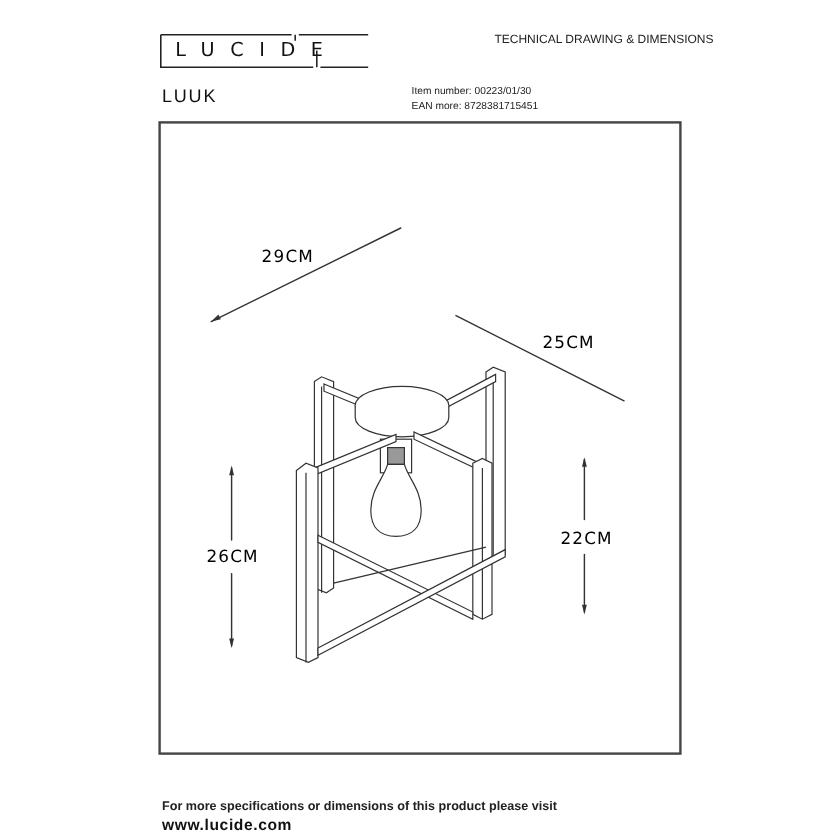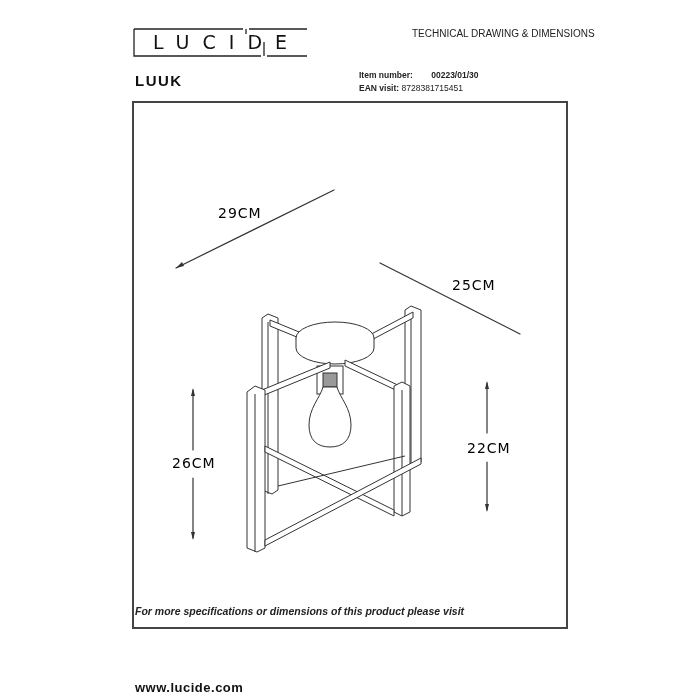--- a/index.html
+++ b/index.html
@@ -1,28 +1,28 @@
 <!DOCTYPE html>
 <html><head>
 <meta charset="utf-8">
 <style>
   html, body { margin:0; padding:0; background:#ffffff; }
   body { width:700px; height:700px; position:relative; overflow:hidden; font-family:"Liberation Sans", sans-serif; color:#111; }
   .abs { position:absolute; }
   .logo { left:133px; top:28px; width:174px; height:28px; }
   .logo svg { position:absolute; left:0; top:0; }
-  .logo-text { position:absolute; left:0; top:2px; width:174px; text-align:center; font-family:"DejaVu Sans", sans-serif; font-weight:normal; font-size:19px; letter-spacing:13px; text-indent:13px; color:#111; line-height:24px; }
+  .logo-text { position:absolute; left:0; top:2px; width:174px; font-family:"DejaVu Sans", sans-serif; font-weight:normal; font-size:16px; letter-spacing:13px; text-indent:13px; color:#111; line-height:24px; }
   .doc-type { left:412px; top:28px; font-size:10px; color:#222; letter-spacing:0px; }
-  .product { left:135px; top:72px; font-size:15px; font-weight:bold; letter-spacing:1.5px; }
+  .product { left:135px; top:72px; font-size:15px; font-weight:normal; letter-spacing:1.5px; }
   .meta { left:343px; top:69px; font-size:8.5px; line-height:13px; color:#222; }
-  .meta b { font-weight:bold;margin-left:16px; }
+  .meta b { font-weight:normal; }
   .frame { left:132px; top:101px; width:436px; height:528px; border:2px solid #444; box-sizing:border-box; }
   .drawing { left:132px; top:101px; }
   .dim { font-family:"DejaVu Sans", sans-serif; font-size:14px; color:#333; letter-spacing:1px; }
-  .footer1 { left:135px; top:605px; font-size:10.5px; font-weight:bold; color:#222;font-style:italic; }
+  .footer1 { left:135px; top:666px; font-size:10.5px; font-weight:bold; color:#222; }
   .footer2 { left:135px; top:680px; font-size:13px; font-weight:bold; color:#111; letter-spacing:0.5px; }
 </style>
 </head>
 <body>
 
 <div class="abs logo">
   <svg width="174" height="30" viewBox="0 0 174 30">
 
     <path d="M1 1 H110" stroke="#222" stroke-width="1.3" fill="none"></path>
     <path d="M116 1 H174" stroke="#222" stroke-width="1.3" fill="none"></path>
@@ -40,21 +40,21 @@
 <div class="abs doc-type">TECHNICAL DRAWING &amp; DIMENSIONS</div>
 
 <div class="abs product">LUUK</div>
 
 <div class="abs meta">
   <div>
     <b>Item number:</b>
     <b>00223/01/30</b>
   </div>
   <div>
-    <b>EAN visit:</b>
+    <b>EAN more:</b>
     <span>8728381715451</span>
   </div>
 </div>
 
 <div class="abs frame"></div>
 
 <svg class="abs drawing" width="436" height="528" viewBox="132 101 436 528">
   <g stroke="#333" stroke-width="1.2" fill="none" stroke-linecap="round">
 
     <line x1="176" y1="268" x2="334" y2="190"></line>

